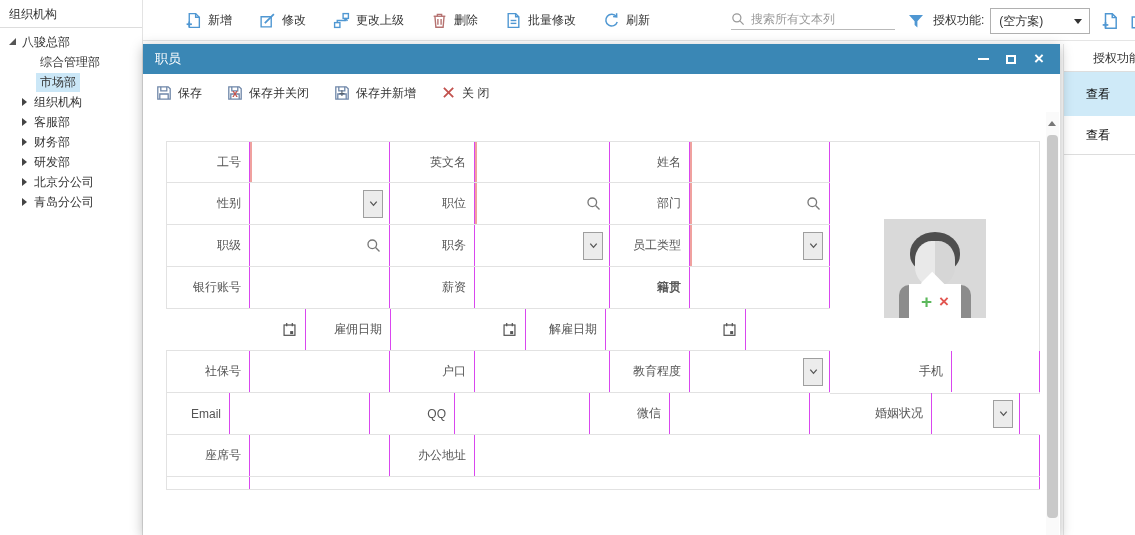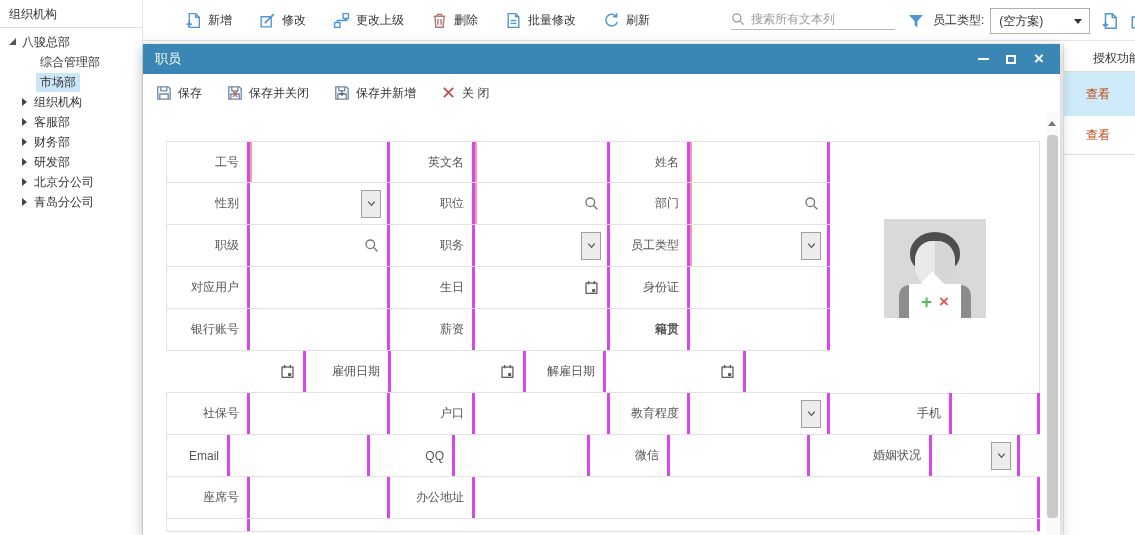--- a/index.html
+++ b/index.html
@@ -62,21 +62,21 @@
   .mbtn .micon { position:relative; width:16px; height:16px; margin-right:6px; }
   .mbtn .micon svg { width:16px; height:16px; }
   .badge { position:absolute; left:3px; top:4px; width:10px; text-align:center;
     font-size:10px; font-weight:bold; line-height:10px; }
   .xicon { color:#c2524e; font-size:18px; font-weight:bold; margin-right:6px; line-height:16px; }
   
   .form-table { position:absolute; left:23px; top:97px; width:874px; }
   .f-row { display:flex; border-bottom:1px solid #e2e2e2; height:42px; }
   .f-row.first { border-top:1px solid #e2e2e2; }
   .f-row.partial { height:13px; border-bottom:1px solid #e2e2e2; }
-  .cell { border-right:3px solid #d946ef; height:100%; position:relative;
+  .cell { border-right:1px solid #d946ef; height:100%; position:relative;
     display:flex; align-items:center; }
   .cell.lab { justify-content:flex-end; padding-right:8px; color:#555; white-space:nowrap;
     overflow:hidden; }
   .cell.first { border-left:1px solid #e2e2e2; }
   .cell.inp { justify-content:flex-end; cursor:text; }
   .req { position:absolute; left:0; top:0; bottom:0; width:2px; background:#f0a19f; }
   .fi { margin-right:8px; display:inline-flex; }
   .fi svg { width:15px; height:15px; }
   .sel-btn { width:20px; height:28px; margin-right:6px; background:#ececec;
     border:1px solid #9f9f9f; display:flex; align-items:center; justify-content:center;
@@ -107,21 +107,21 @@
   .vs-up::after { content:""; position:absolute; left:0; top:1px;
     border-bottom:5px solid #777; border-left:4px solid transparent; border-right:4px solid transparent; }
   .vs-thumb { position:absolute; top:23px; left:1px; width:11px; height:383px;
     background:#c9c9c9; border-radius:4px; cursor:pointer; }
   
   .rpanel { position:absolute; left:1063px; top:44px; width:72px; height:491px;
     background:#fff; border-left:1px solid #e8e8e8; z-index:4; overflow:hidden; }
   .rp-title { height:28px; line-height:28px; padding-left:29px; border-bottom:1px solid #ddd;
     white-space:nowrap; color:#333; }
   .rp-item { height:44px; display:flex; align-items:center; padding-left:22px;
-    color:#c2410c; cursor:pointer; white-space:nowrap; }
+    color:#000000; cursor:pointer; white-space:nowrap; }
   .rp-item.selected { background:#cfeaf8; }
   .rp-item.second { height:39px; border-bottom:1px solid #ddd; }
 </style>
 </head>
 <body>
 
 <div class="app">
 
   <div class="sidebar">
     <div class="sidebar-title">组织机构</div>
@@ -242,21 +242,21 @@
       <div class="search-wrap">
         <svg viewBox="0 0 16 16" fill="none" stroke="#999" stroke-width="1.4">
           <circle cx="6.7" cy="6.7" r="4.6"></circle>
             <line x1="10.2" y1="10.2" x2="14.4" y2="14.4"></line>
         </svg>
         <input class="search-input" placeholder="搜索所有文本列" style="">
       </div>
       <svg class="funnel" viewBox="0 0 16 16" fill="#4f97d2">
         <path d="M1 2 h14 l-5.6 6.2 v6.2 l-2.8 -2.3 v-3.9 z"></path>
       </svg>
-      <span class="qlabel">员工类型:</span>
+      <span class="qlabel">授权功能:</span>
       <div class="qselect">
         <span>(空方案)</span>
         <span class="caret"></span>
       </div>
       <svg class="mini-icon" viewBox="0 0 16 16" fill="none" stroke="#4f97d2" stroke-width="1.3">
         <path d="M4 1.5 h6 l3.5 3.5 v9.5 h-9.5 z"></path>
           <path d="M10 1.5 v3.5 h3.5"></path>
         <line x1="1.5" y1="11.5" x2="6.5" y2="11.5" stroke-width="1.5"></line>
           <line x1="4" y1="9" x2="4" y2="14" stroke-width="1.5"></line>
       </svg>
@@ -398,37 +398,20 @@
           <div class="cell inp" style="width: 140px;">
             <span class="req"></span>
             <span class="sel-btn">
               <svg viewBox="0 0 12 12" fill="none" stroke="#555" stroke-width="1.4">
                 <path d="M2.5 4 L6 8 L9.5 4"></path>
               </svg>
             </span>
           </div>
         </div>
         <div class="f-row">
-          <div class="cell lab first" style="width: 84px;">对应用户</div>
-          <div class="cell inp" style="width: 140px;"></div>
-          <div class="cell lab" style="width: 85px;">生日</div>
-          <div class="cell inp" style="width: 135px;">
-            <span class="fi">
-              <svg viewBox="0 0 16 16" fill="none" stroke="#555" stroke-width="1.3">
-                <rect x="2.2" y="3.2" width="11.6" height="11"></rect>
-                <line x1="5" y1="1" x2="5" y2="4.4"></line>
-                <line x1="11" y1="1" x2="11" y2="4.4"></line>
-                <rect x="8.7" y="9.7" width="3.2" height="3.2" fill="#555" stroke="none"></rect>
-              </svg>
-            </span>
-          </div>
-          <div class="cell lab" style="width: 80px;">身份证</div>
-          <div class="cell inp" style="width: 140px;"></div>
-        </div>
-        <div class="f-row">
           <div class="cell lab first" style="width: 84px;">银行账号</div>
           <div class="cell inp" style="width: 140px;"></div>
           <div class="cell lab" style="width: 85px;">薪资</div>
           <div class="cell inp" style="width: 135px;"></div>
           <div class="cell lab" style="width: 80px; font-weight: bold;">籍贯</div>
           <div class="cell inp" style="width: 140px;"></div>
         </div>
         <div class="f-row">
           <div class="cell inp" style="width: 140px;">
             <span class="fi">

